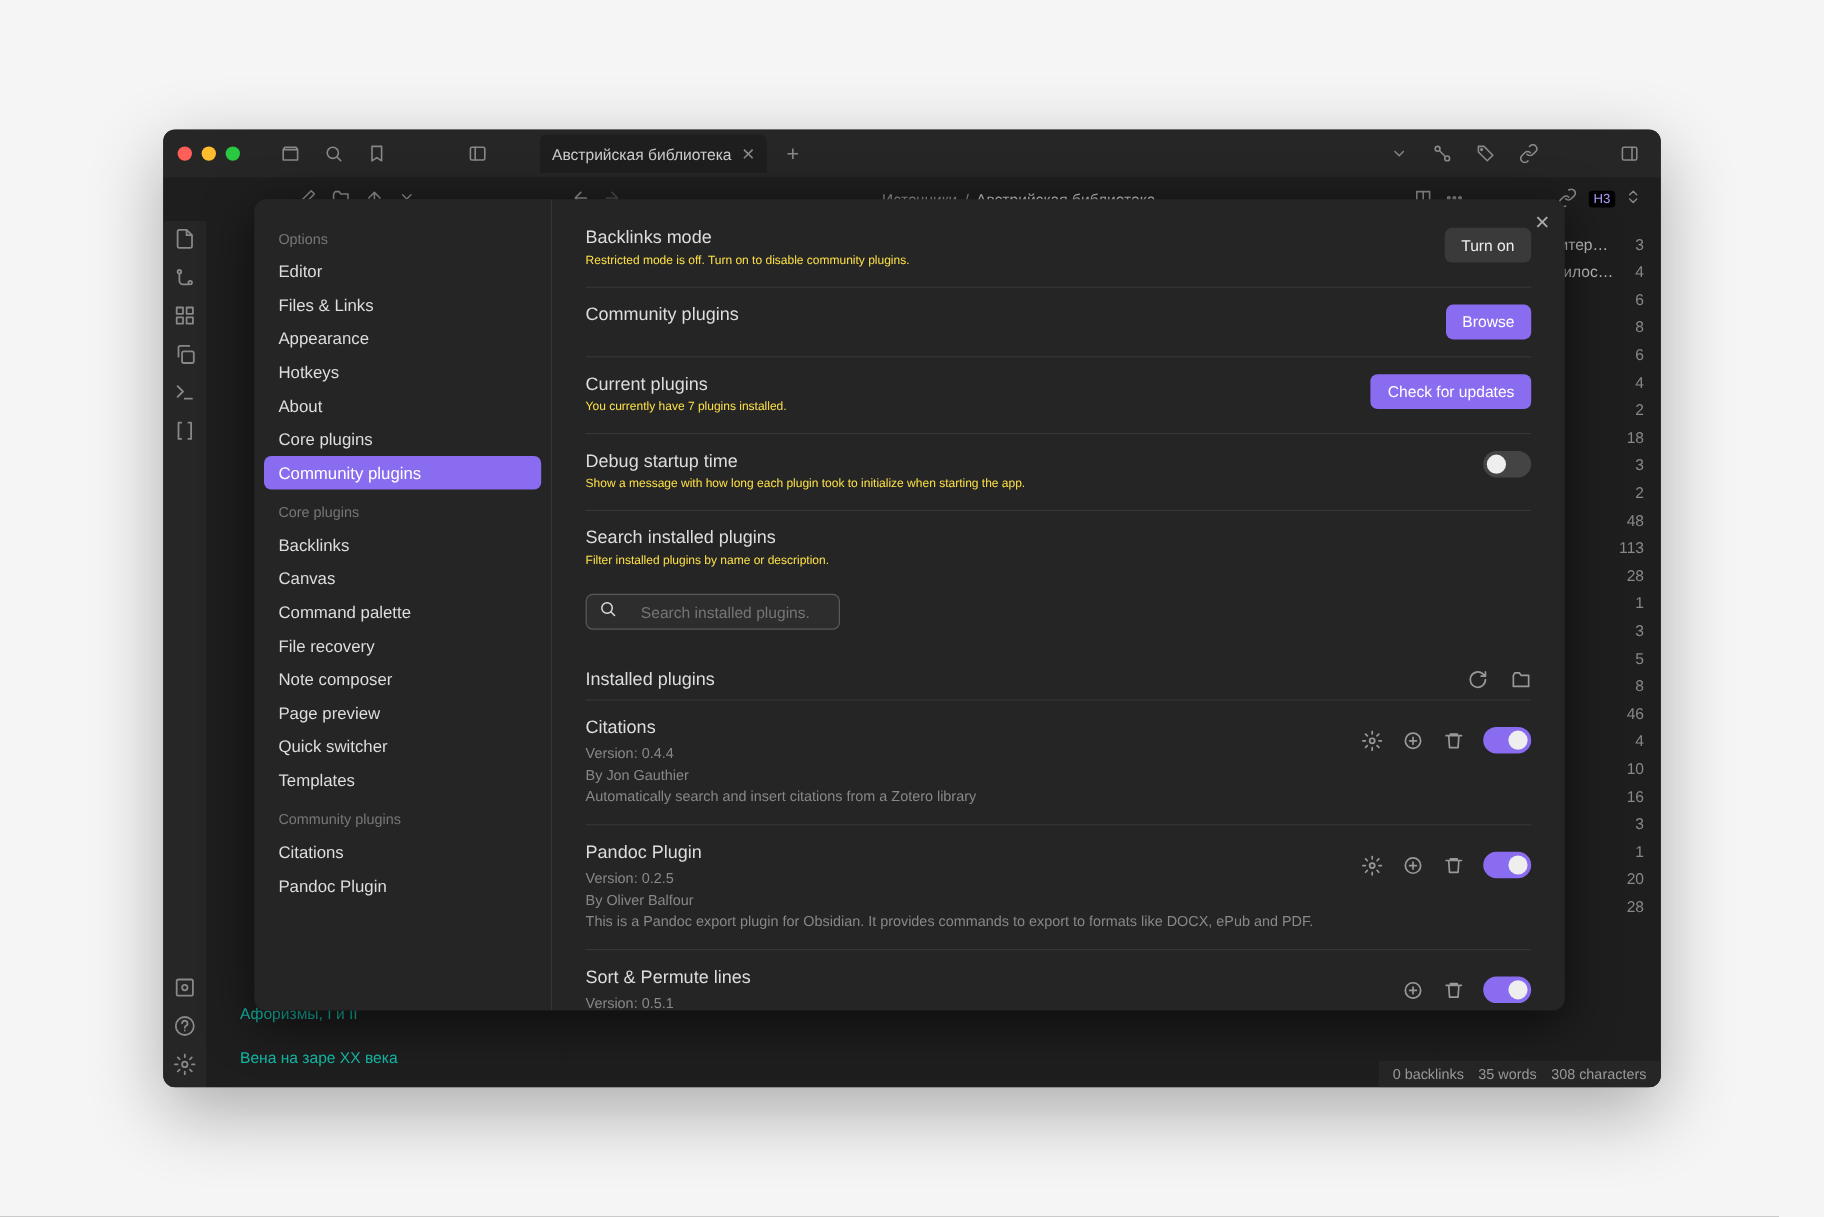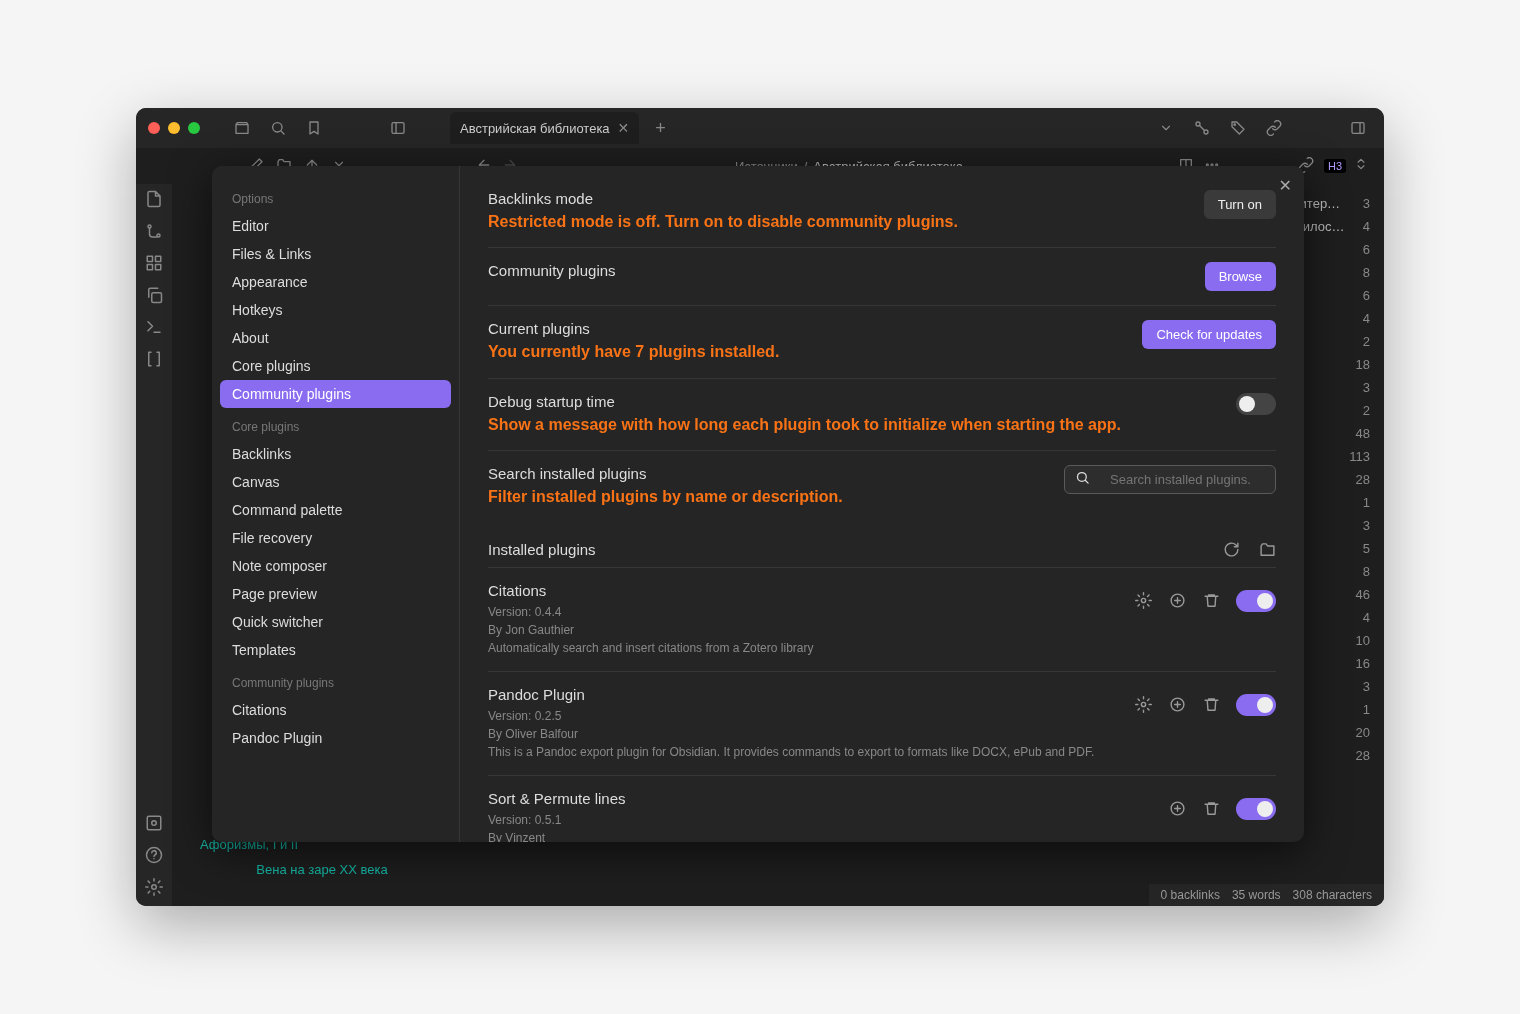--- a/index.html
+++ b/index.html
@@ -188,21 +188,21 @@
 .setting {
   display: flex;
   align-items: flex-start;
   justify-content: space-between;
   padding: 14px 0;
   border-bottom: 1px solid #363636;
   gap: 20px;
 }
 .setting:first-child { padding-top: 4px; }
 .setting-title { color: #ddd; font-size: 15px; margin-bottom: 4px; }
-.setting-desc { color: #f97316; font-size: 16px; line-height: 1.4; font-weight: bold; }
+.setting-desc { color: #fde047; font-size: 10px; line-height: 1.4; }
 .btn {
   background: #3a3a3a;
   color: #eee;
   border: none;
   border-radius: 6px;
   padding: 7px 14px;
   font-size: 13px;
   cursor: pointer;
   white-space: nowrap;
   text-align: right;
@@ -269,21 +269,21 @@
 .plugin-meta { color: #888; font-size: 12px; line-height: 1.5; }
 .plugin-actions { display: flex; align-items: center; gap: 16px; color: #999; margin-top: 8px; }
 .icon-btn { width: 18px; height: 18px; display: flex; align-items: center; justify-content: center; cursor: pointer; }
 svg { stroke: currentColor; fill: none; stroke-width: 2; stroke-linecap: round; stroke-linejoin: round; }
 
 .file-item {
   padding: 5px 20px;
   color: #14b8a6;
   margin-top: 700px; 
 }
-.file-item + .file-item { margin-top: 0; text-align: center; }
+.file-item + .file-item { margin-top: 12px; }
 </style>
 </head>
 <body>
 
 <div class="window">
 
   <div class="titlebar">
     <div class="traffic">
       <span class="tl-close"></span>
       <span class="tl-min"></span>
@@ -608,21 +608,21 @@
       </div>
 
       <div class="setting">
         <div>
           <div class="setting-title">Debug startup time</div>
           <div class="setting-desc">Show a message with how long each plugin took to initialize when starting the app.</div>
         </div>
         <div class="toggle"></div>
       </div>
 
-      <div class="setting" style="border-bottom:none;">
+      <div class="setting" style="border-bottom:none;flex-direction:column;">
         <div>
           <div class="setting-title">Search installed plugins</div>
           <div class="setting-desc">Filter installed plugins by name or description.</div>
         </div>
         <div class="searchbox">
           <span><svg width="15" height="15" viewBox="0 0 24 24">
                 <circle cx="11" cy="11" r="7"></circle>
                 <path d="m21 21-4.3-4.3"></path>
               </svg></span>
           <input placeholder="Search installed plugins." style="">

